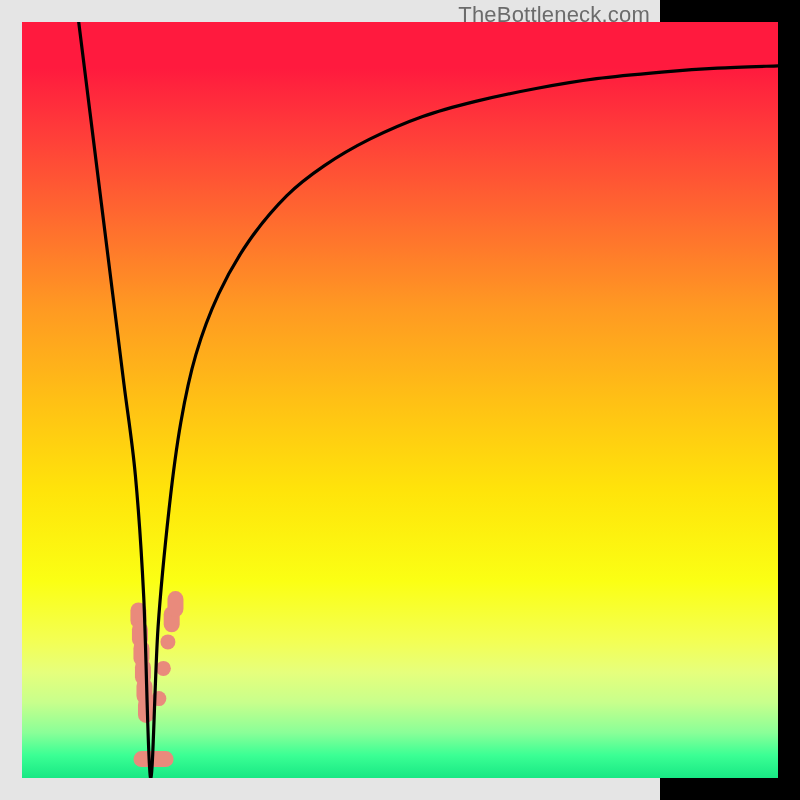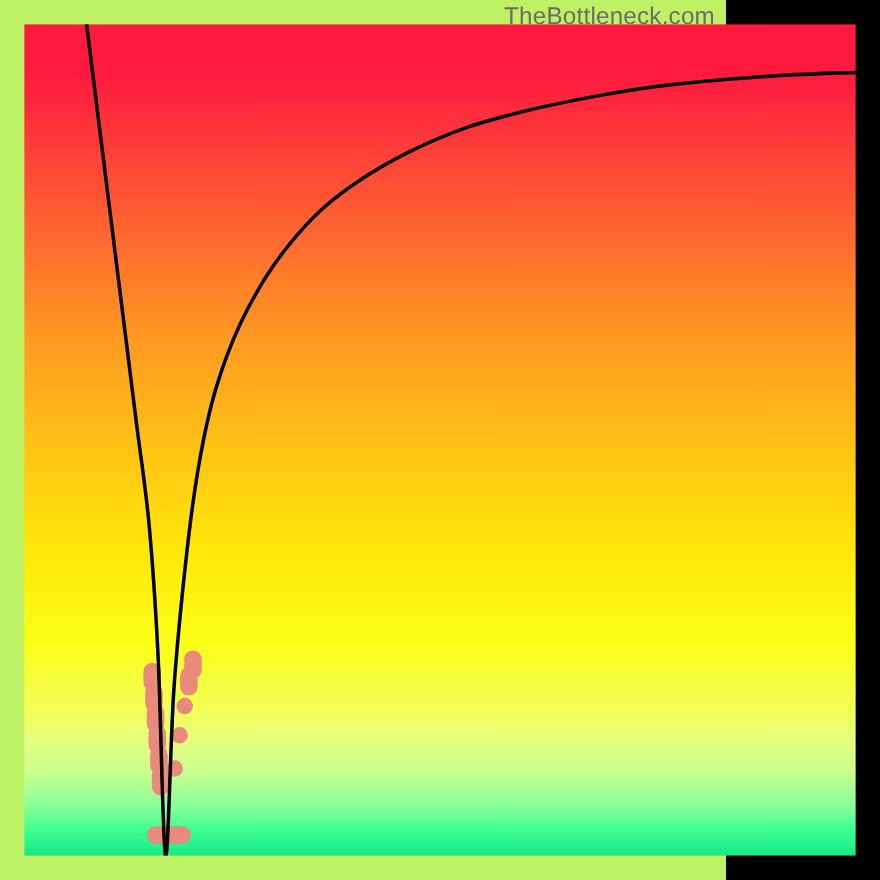--- a/index.html
+++ b/index.html
@@ -10,21 +10,21 @@
     overflow: hidden;
     background: #000;
     font-family: Arial, Helvetica, sans-serif;
   }
   .frame {
     position: absolute;
     left: 0;
     top: 0;
     width: 660px;
     height: 800px;
-    background: #bef264;
+    background: #e5e5e5;
   }
   .plot {
     position: absolute;
     left: 22px;
     top: 22px;
     width: 756px;
     height: 756px;
     overflow: hidden;
   }
   .gradient {

